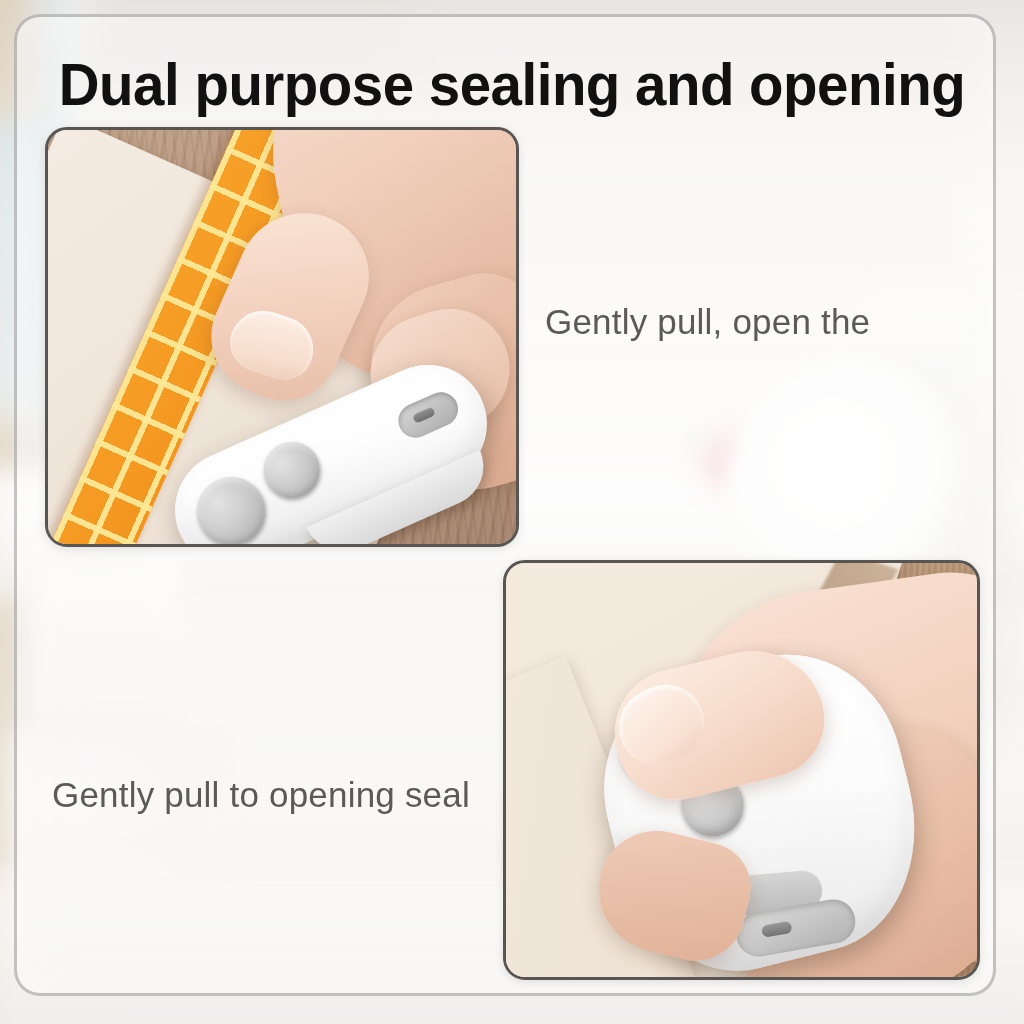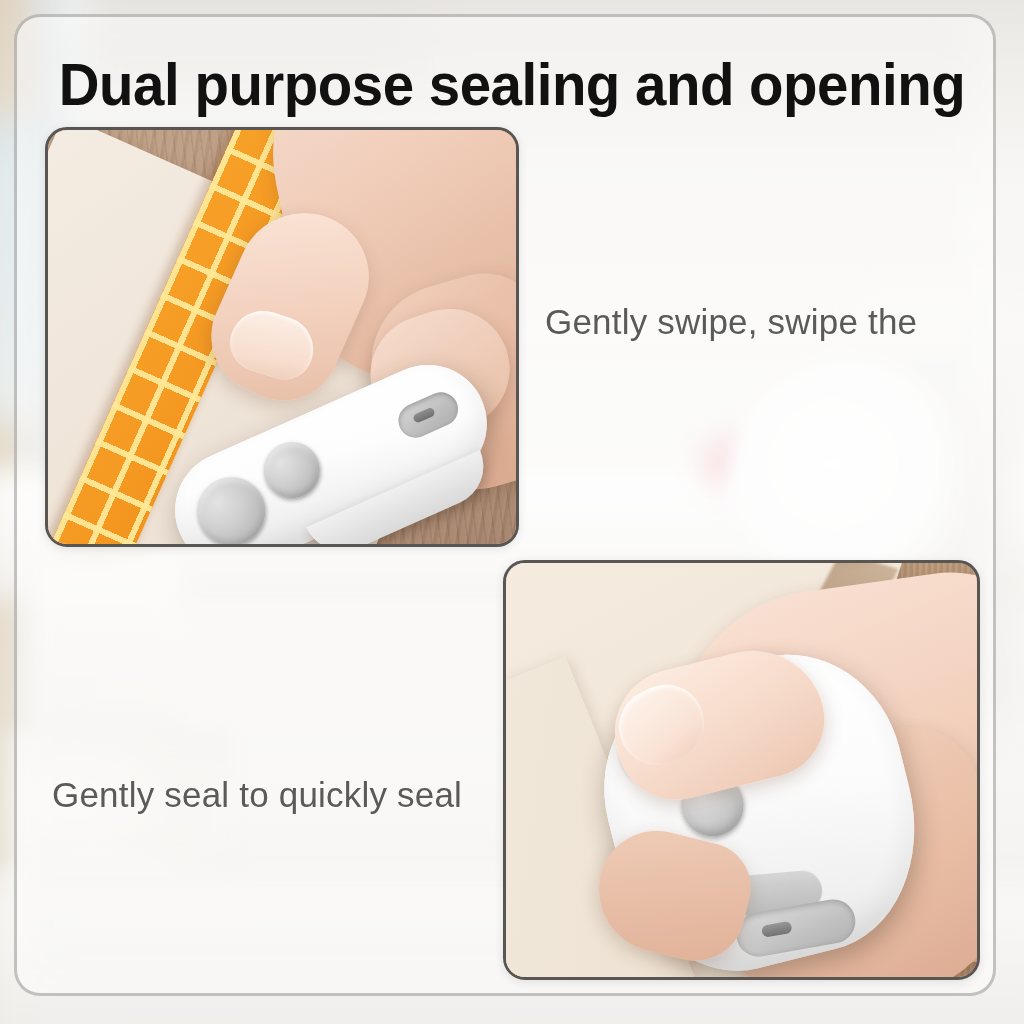--- a/index.html
+++ b/index.html
@@ -532,21 +532,21 @@
         <div class="btn b2"></div>
       </div>
 
       <div class="hand" id="hand-1-thumb">
         <div id="hand-1-nail"></div>
       </div>
     </div>
   </div>
 
   <div class="caption" id="caption-swipe">
-    <div>Gently swipe, swipe the</div>
+    <div>Gently pull, open the</div>
   </div>
 
   <div class="photo" id="photo-seal">
     <div class="scene">
       <div class="wood dark"></div>
       <div class="bag-2"></div>
       <div class="bag-2b"></div>
       <div class="bag2-edge"></div>
 
       <div class="hand" id="hand-2"></div>
@@ -560,16 +560,16 @@
       </div>
 
       <div class="hand" id="hand-2-lowerfinger"></div>
       <div class="hand" id="hand-2-thumb">
         <div id="hand-2-nail"></div>
       </div>
     </div>
   </div>
 
   <div class="caption" id="caption-seal">
-    <div>Gently seal to quickly seal</div>
+    <div>Gently pull to opening seal</div>
   </div>
 
 </div>
 
 </body></html>

